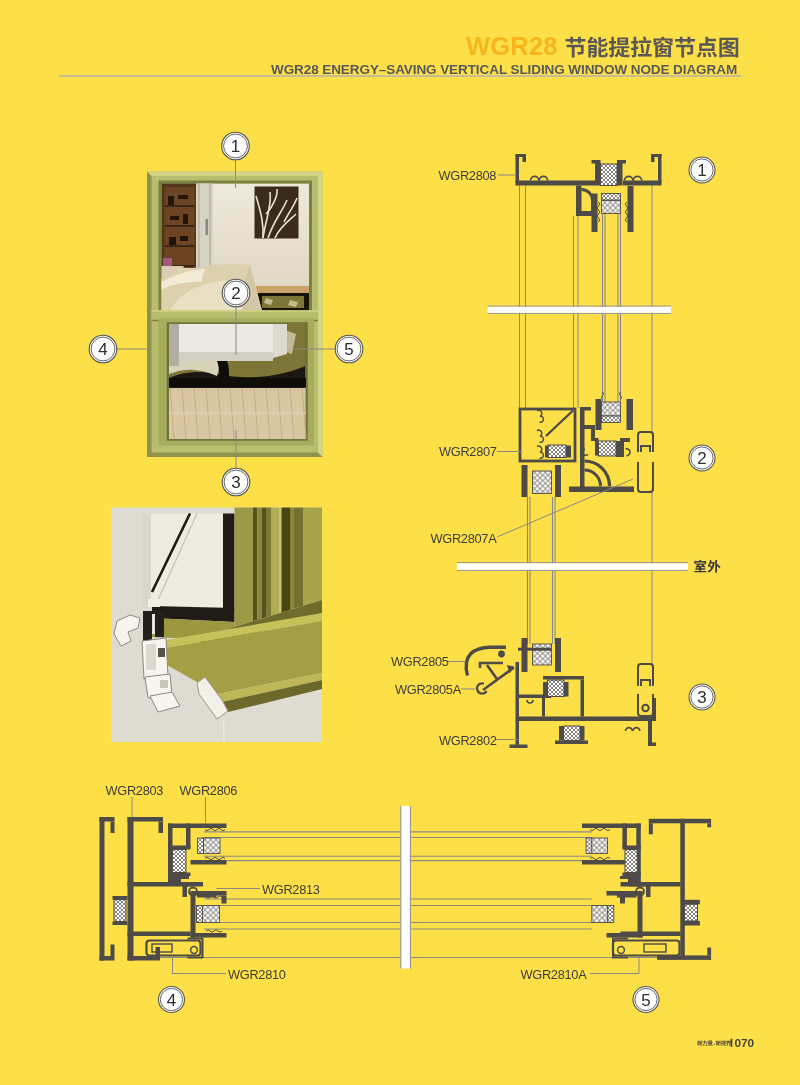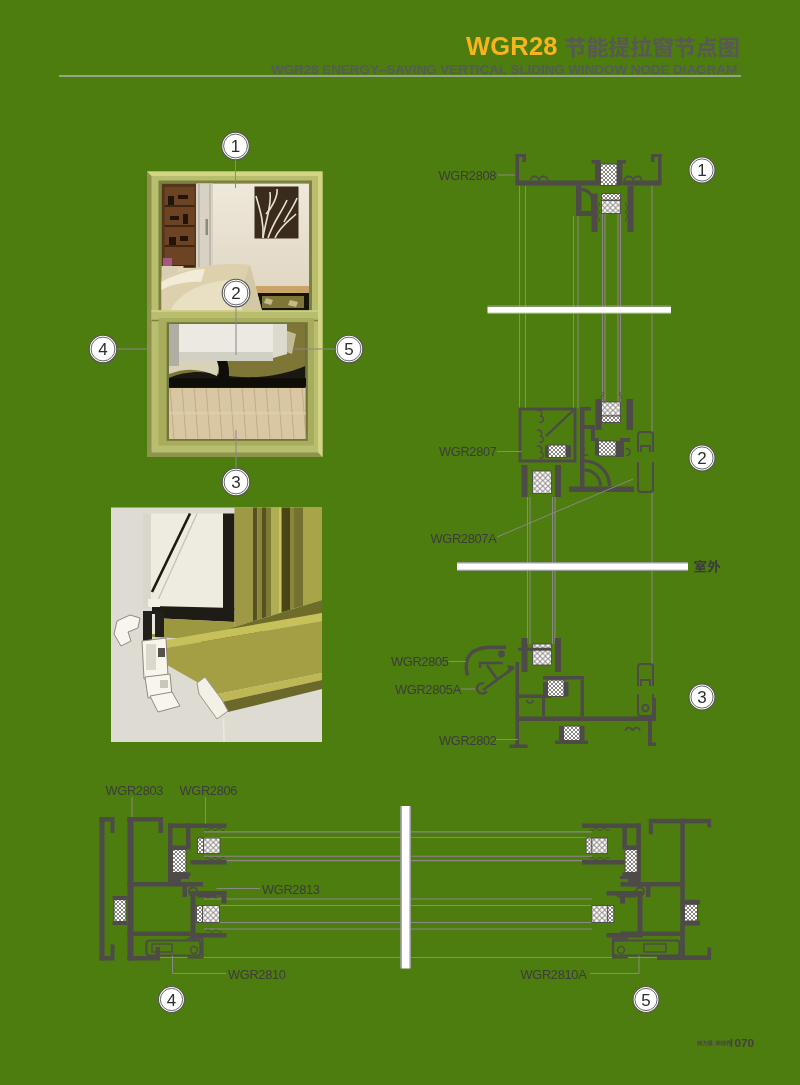--- a/index.html
+++ b/index.html
@@ -1,17 +1,17 @@
 <!DOCTYPE html>
 <html><head>
 <meta charset="utf-8">
 <title>WGR28</title>
 <style>
 html,body{margin:0;padding:0;background:#ffffff;}
-#page{position:relative;width:800px;height:1085px;background:#4d7c0f;overflow:hidden;
+#page{position:relative;width:800px;height:1085px;background:#fde047;overflow:hidden;
  font-family:"Liberation Sans", sans-serif;}
 </style>
 </head>
 <body>
 <div id="page">
 <svg width="800" height="1085" viewBox="0 0 800 1085" xmlns="http://www.w3.org/2000/svg">
 <defs>
 <pattern id="px" width="4" height="4" patternUnits="userSpaceOnUse">
  <rect width="4" height="4" fill="#ffffff"></rect>
  <path d="M0,4 L4,0 M-1,1 L1,-1 M3,5 L5,3" stroke="#6b6660" stroke-width="0.8" fill="none"></path>

